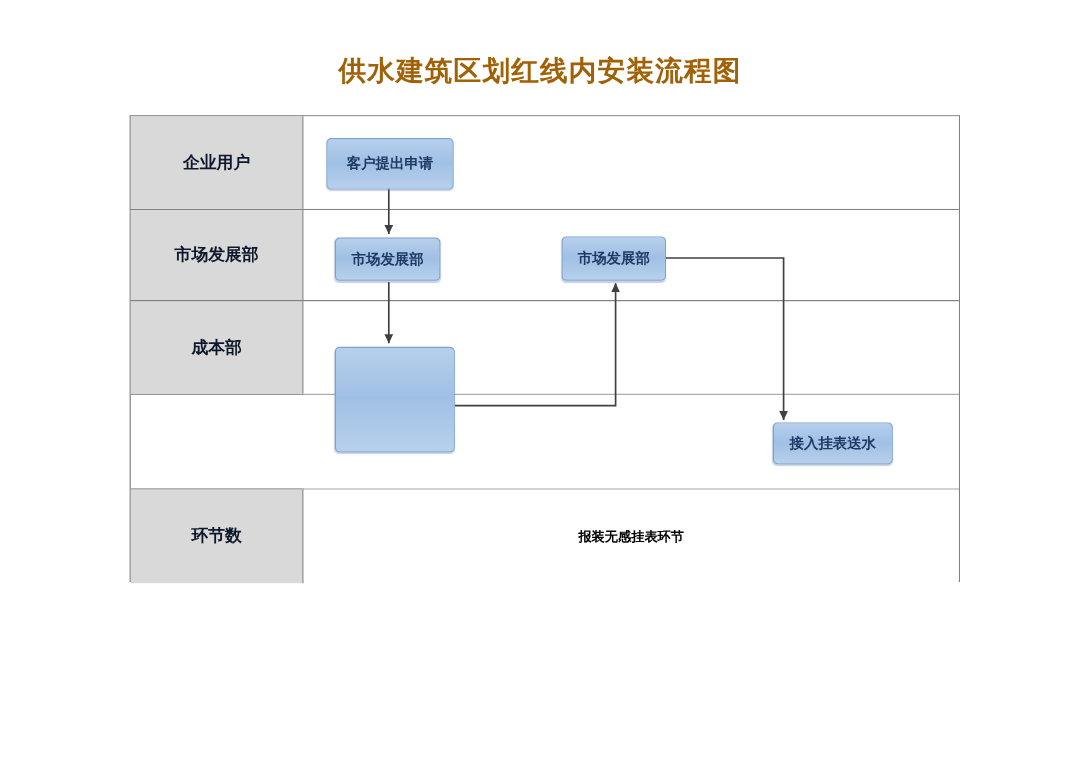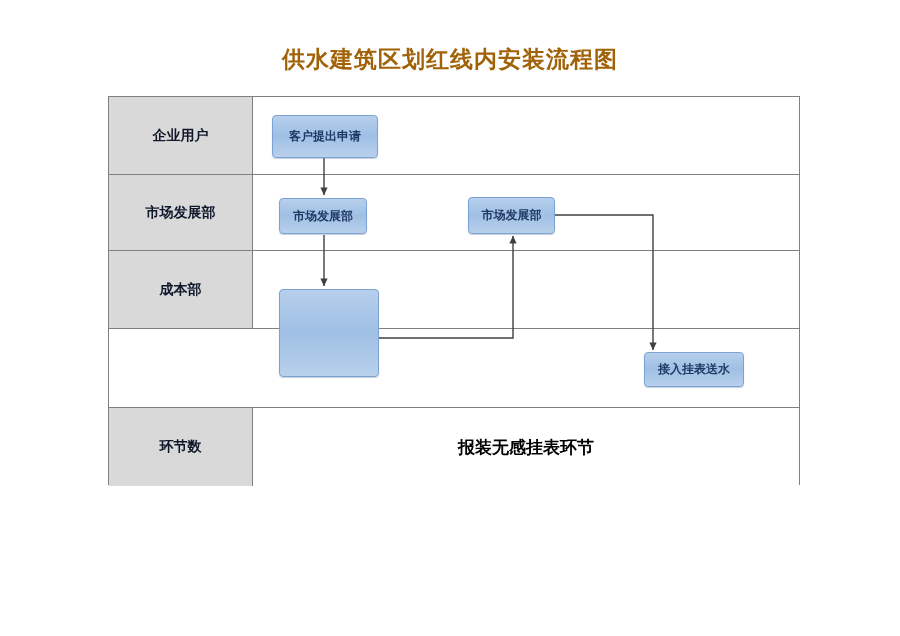--- a/index.html
+++ b/index.html
@@ -84,21 +84,21 @@
 
   .summary-text {
     position: absolute;
     left: 144px;
     top: 0;
     right: 0;
     height: 100%;
     display: flex;
     align-items: center;
     justify-content: center;
-    font-size: 17px;
+    font-size: 11px;
     font-weight: bold;
     font-family: "Liberation Serif", "DejaVu Serif", serif;
   }
 
   
   .node {
     position: absolute;
     box-sizing: border-box;
     border: 1px solid #7ba2d0;
     border-radius: 4px;

